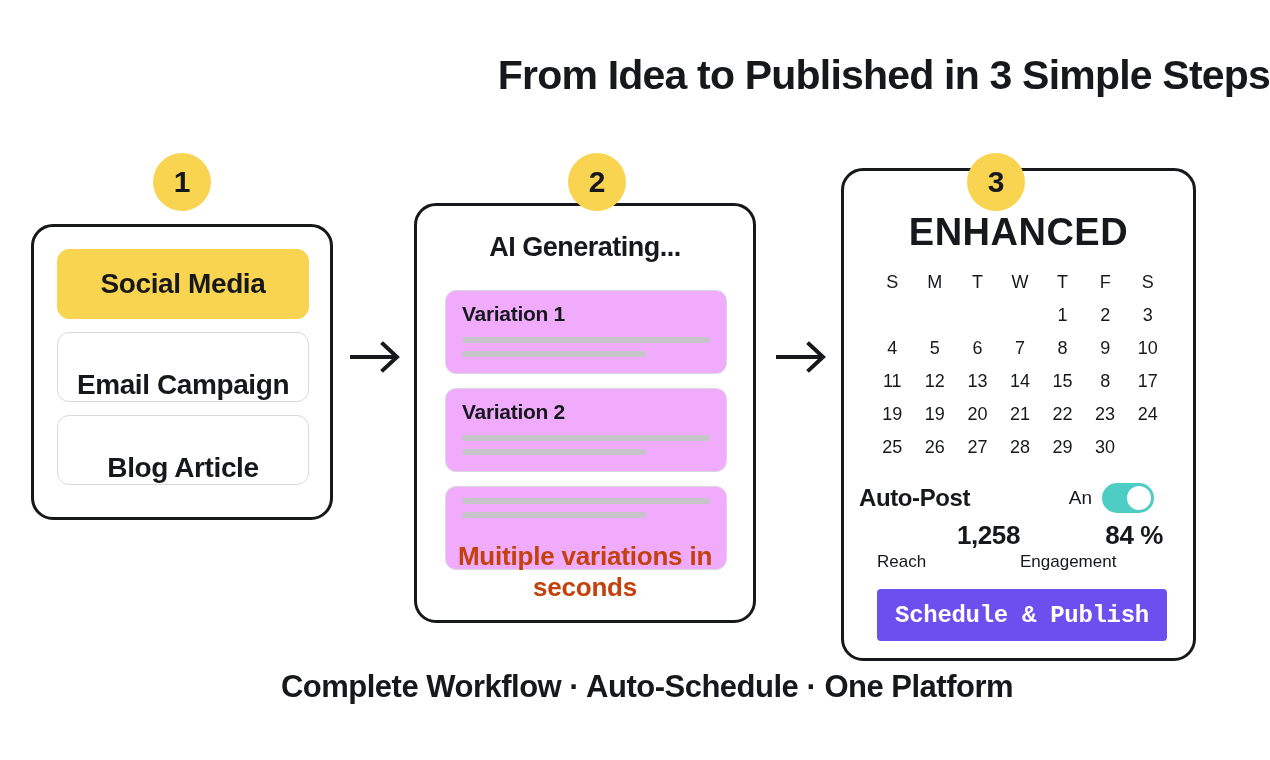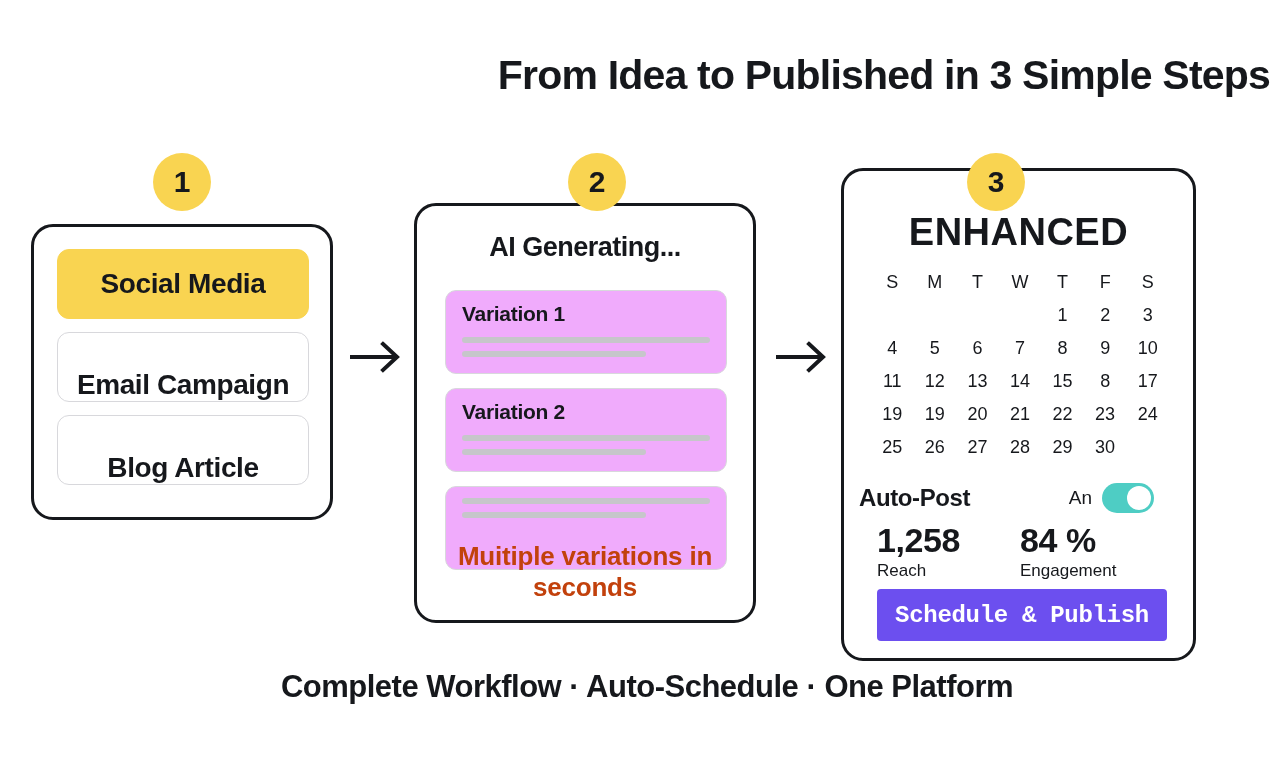--- a/index.html
+++ b/index.html
@@ -266,25 +266,26 @@
 
   .stats-row {
     position: absolute;
     left: 33px;
     top: 350px;
     width: 300px;
     display: flex;
   }
   .stat { width: 143px; }
   .stat-value {
-    font-size: 34px;
+    font-size: 26px;
     font-weight: 700;
     letter-spacing: -0.4px;
     color: #16181C;
     line-height: 1.12;
+    text-align: right;
   }
   .stat-label {
     font-size: 17px;
     font-weight: 400;
     color: #16181C;
     margin-top: 2px;
   }
 
   .publish-button {
     position: absolute;

